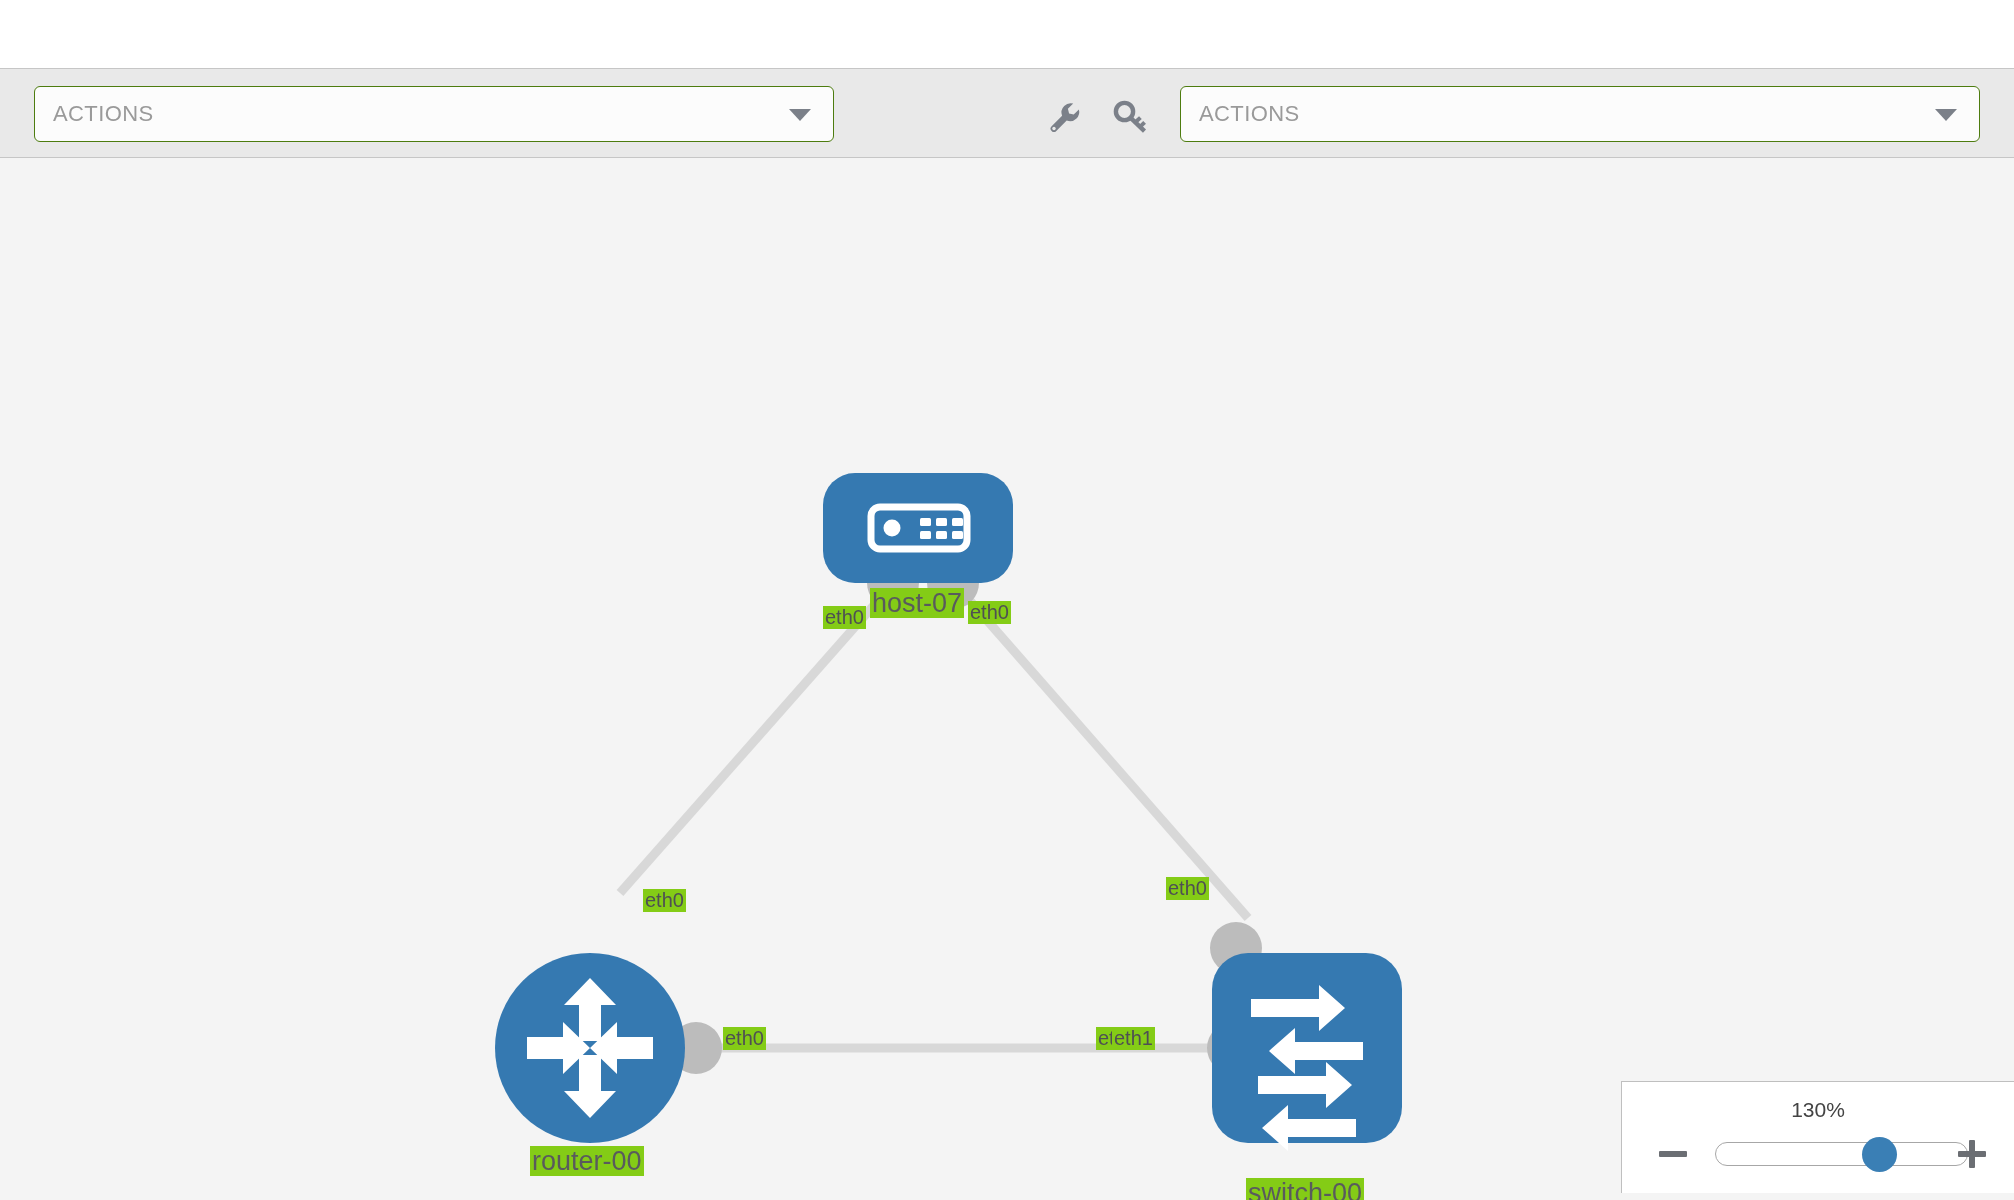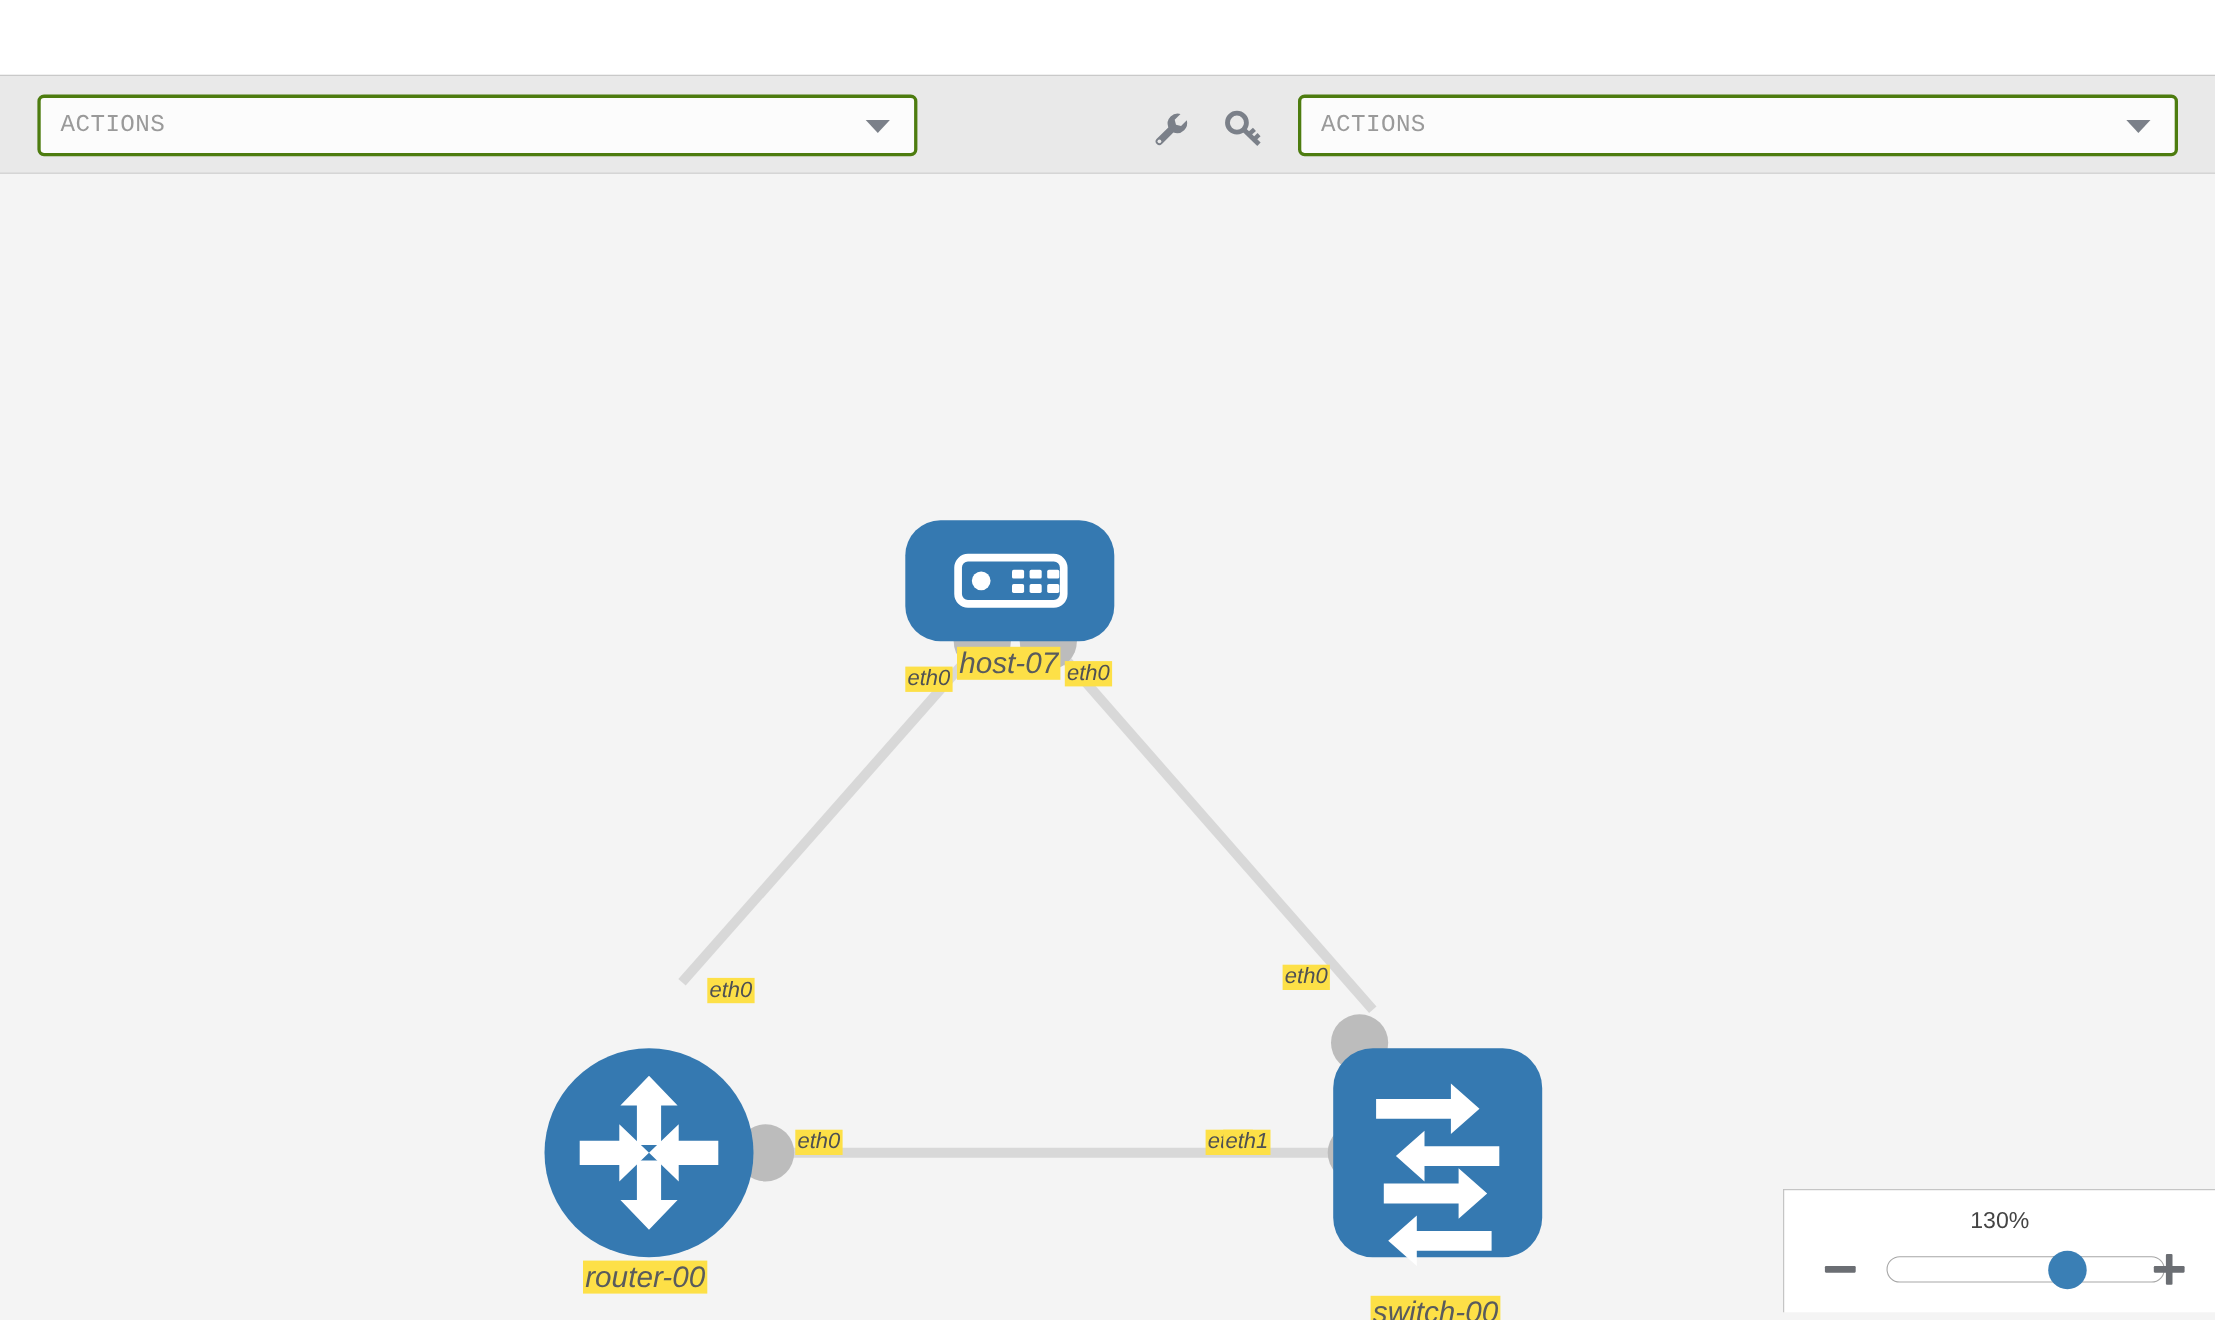--- a/index.html
+++ b/index.html
@@ -74,25 +74,24 @@
     height: 90px;
     background: #e9e9e9;
     border-top: 1px solid #c6c6c6;
     border-bottom: 1px solid #c6c6c6;
     box-sizing: border-box;
   }
 
   .select-box {
     position: absolute;
     background: #fcfcfc;
-    border: 3px solid #4d7c0f;
+    border: 1px solid #4d7c0f;
     border-radius: 6px;
     box-sizing: border-box;
     cursor: pointer;
-    font-family: Liberation Mono, monospace;
   }
   .select-box .sel-label {
     position: absolute;
     left: 18px;
     top: 50%;
     transform: translateY(-50%);
     font-size: 22px;
     color: #9a9a9a;
     letter-spacing: 0.4px;
     white-space: nowrap;
@@ -134,26 +133,25 @@
   .canvas svg.graph {
     position: absolute;
     left: 0; top: 0;
     width: 2014px;
     height: 1042px;
   }
 
   
   .chip {
     position: absolute;
-    background: #fde047;
+    background: #84cc16;
     color: #58595b;
     white-space: nowrap;
     line-height: 1.05;
     padding: 1px 2px;
-    font-style: italic;
   }
   .node-label { font-size: 27px; color: #595b5d; }
   .if-label   { font-size: 20px; color: #4e5053; }
 
   
   .zoom-panel {
     position: absolute;
     left: 1621px;
     top: 1081px;
     width: 393px;

